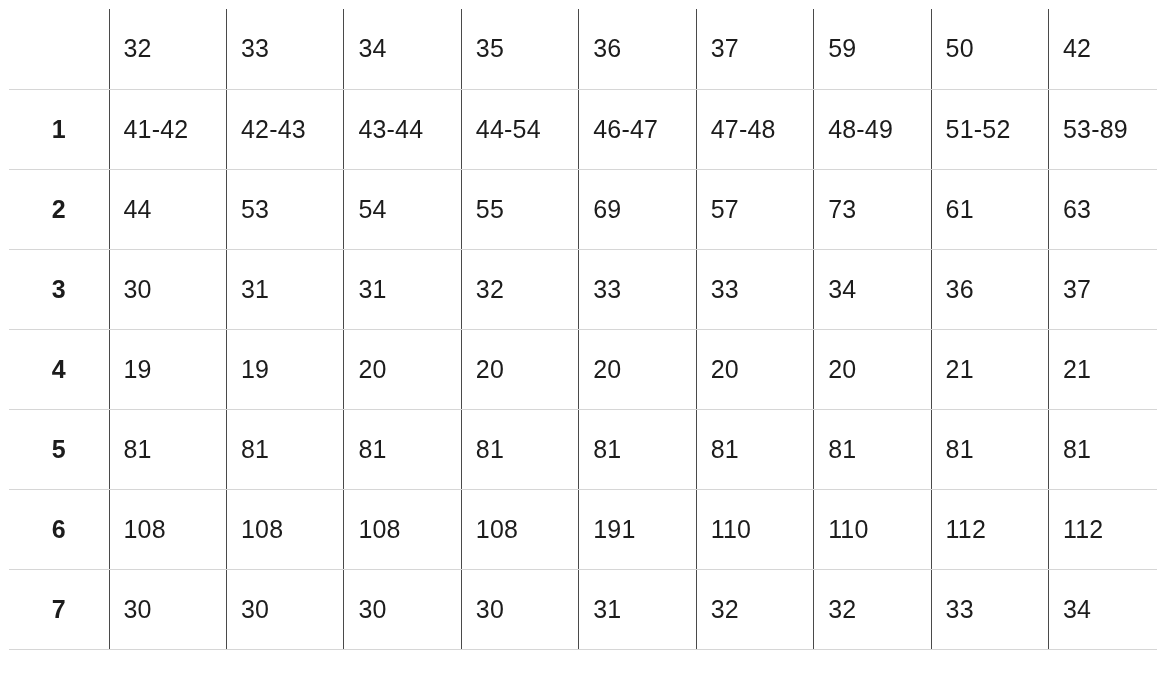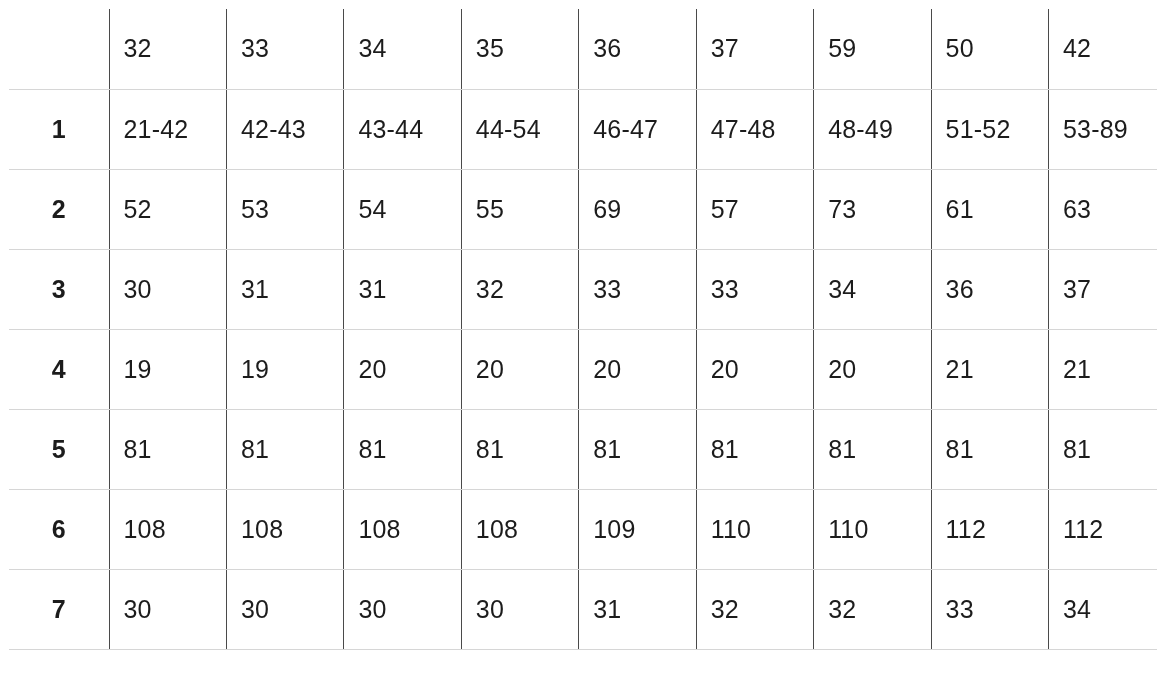--- a/index.html
+++ b/index.html
@@ -81,34 +81,34 @@
         <td>35</td>
         <td>36</td>
         <td>37</td>
         <td>59</td>
         <td>50</td>
         <td class="last-col">42</td>
       </tr>
 
       <tr>
         <td class="rowhead">1</td>
-        <td>21-42</td>
+        <td>41-42</td>
         <td>42-43</td>
         <td>43-44</td>
         <td>44-54</td>
         <td>46-47</td>
         <td>47-48</td>
         <td>48-49</td>
         <td>51-52</td>
         <td class="last-col">53-89</td>
       </tr>
 
       <tr>
         <td class="rowhead">2</td>
-        <td>52</td>
+        <td>44</td>
         <td>53</td>
         <td>54</td>
         <td>55</td>
         <td>69</td>
         <td>57</td>
         <td>73</td>
         <td>61</td>
         <td class="last-col">63</td>
       </tr>
 
@@ -150,21 +150,21 @@
         <td>81</td>
         <td class="last-col">81</td>
       </tr>
 
       <tr>
         <td class="rowhead">6</td>
         <td>108</td>
         <td>108</td>
         <td>108</td>
         <td>108</td>
-        <td>109</td>
+        <td>191</td>
         <td>110</td>
         <td>110</td>
         <td>112</td>
         <td class="last-col">112</td>
       </tr>
 
       <tr>
         <td class="rowhead">7</td>
         <td>30</td>
         <td>30</td>

